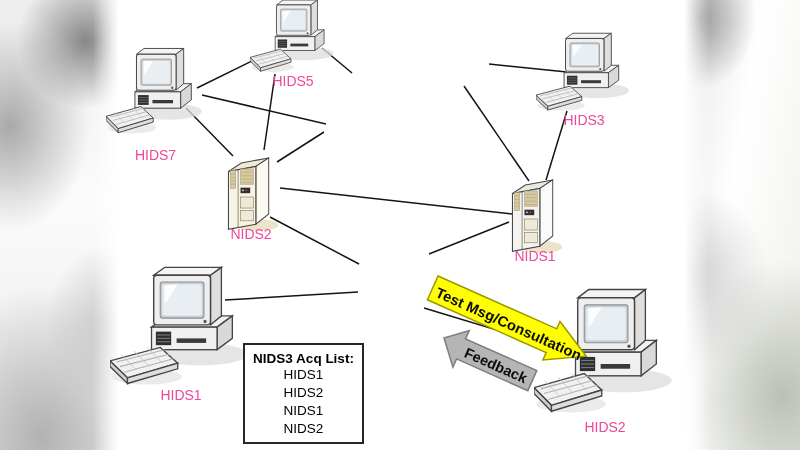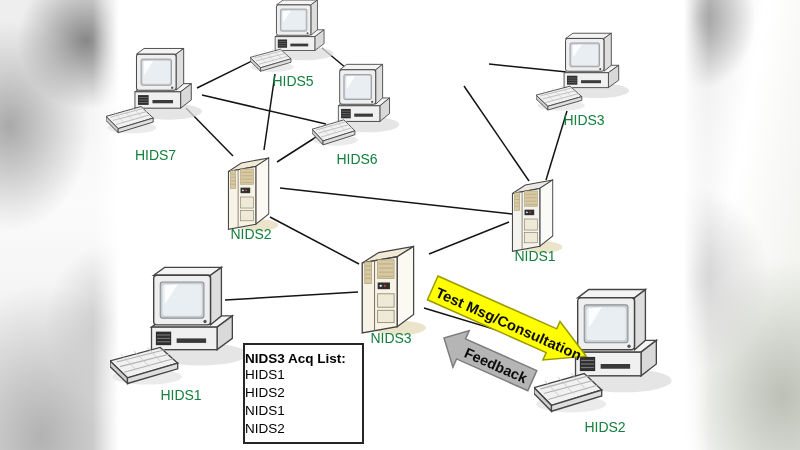--- a/index.html
+++ b/index.html
@@ -18,23 +18,23 @@
     linear-gradient(to left, rgba(255,255,255,0) 78%, #ffffff 100%),
     radial-gradient(85px 105px at 12% 4%, #989898 0%, rgba(152,152,152,0) 68%),
     radial-gradient(150px 190px at 85% 88%, #bcc0b6 0%, rgba(188,192,182,0) 72%),
     radial-gradient(130px 150px at 5% 62%, #cccccc 0%, rgba(204,204,204,0) 62%),
     linear-gradient(100deg, #e6e6e6, #ffffff 42%, #eef0ea);}
   svg.layer{position:absolute;left:0;top:0;width:800px;height:450px;pointer-events:none;}
   #edges{z-index:1;}
   #arrows{z-index:5;}
   .node{position:absolute;z-index:2;text-align:center;}
   .node svg.icon{display:block;width:100%;}
-  .nlabel{font-size:14px;color:#15803d;line-height:15px;white-space:nowrap;}
+  .nlabel{font-size:14px;color:#ec4899;line-height:15px;white-space:nowrap;}
   .acq-box{position:absolute;left:243px;top:343px;width:121px;height:101px;z-index:4;
-           background:#fff;border:2px solid #262626;box-sizing:border-box;}
+           background:#fff;border:2px solid #262626;box-sizing:border-box;text-align:center;}
   .acq-title{font-size:13.5px;font-weight:bold;margin-top:6px;}
   .acq-item{font-size:13.5px;line-height:18px;}
   .arrow-text{font-size:14.5px;font-weight:bold;fill:#0d0d0d;}
 </style>
 </head>
 <body>
 
 <svg width="0" height="0" style="position:absolute" aria-hidden="true">
   <defs>
     <symbol id="sym-ws" viewBox="0 0 130 110">
@@ -121,49 +121,37 @@
         <use href="#sym-ws"></use>
       </svg>
     <div class="nlabel">HIDS5</div>
   </div>
   <div class="node" style="left:106px;top:46px;width:99px">
     <svg class="icon" viewBox="0 0 130 110" preserveAspectRatio="none" style="height:90px">
         <use href="#sym-ws"></use>
       </svg>
     <div class="nlabel" style="margin-top:12px">HIDS7</div>
   </div>
-  <div class="node" style="left:312px;top:62px;width:90px">
-    <svg class="icon" viewBox="0 0 130 110" preserveAspectRatio="none" style="height:86px">
-        <use href="#sym-ws"></use>
-      </svg>
-    <div class="nlabel" style="margin-top:4px">HIDS6</div>
-  </div>
   <div class="node" style="left:222px;top:146px;width:58px">
     <svg class="icon" viewBox="0 0 72 100" preserveAspectRatio="none" style="height:85px">
         <use href="#sym-srv"></use>
       </svg>
     <div class="nlabel" style="margin-top:-4px">NIDS2</div>
   </div>
   <div class="node" style="left:536px;top:31px;width:96px">
     <svg class="icon" viewBox="0 0 130 110" preserveAspectRatio="none" style="height:82px">
         <use href="#sym-ws"></use>
       </svg>
     <div class="nlabel" style="margin-top:0">HIDS3</div>
   </div>
   <div class="node" style="left:506px;top:168px;width:58px;--f:#f4f3ef;--s:#fafaf8;--t:#e9e8e2">
     <svg class="icon" viewBox="0 0 72 100" preserveAspectRatio="none" style="height:85px">
         <use href="#sym-srv"></use>
       </svg>
     <div class="nlabel" style="margin-top:-4px">NIDS1</div>
-  </div>
-  <div class="node" style="left:354px;top:232px;width:74px">
-    <svg class="icon" viewBox="0 0 72 100" preserveAspectRatio="none" style="height:103px">
-        <use href="#sym-srv"></use>
-      </svg>
-    <div class="nlabel" style="margin-top:-4px">NIDS3</div>
   </div>
   <div class="node" style="left:110px;top:264px;width:142px">
     <svg class="icon" viewBox="0 0 130 110" preserveAspectRatio="none" style="height:124px">
         <use href="#sym-ws"></use>
       </svg>
     <div class="nlabel">HIDS1</div>
   </div>
   <div class="node" style="left:534px;top:286px;width:142px">
     <svg class="icon" viewBox="0 0 130 110" preserveAspectRatio="none" style="height:130px">
         <use href="#sym-ws"></use>

